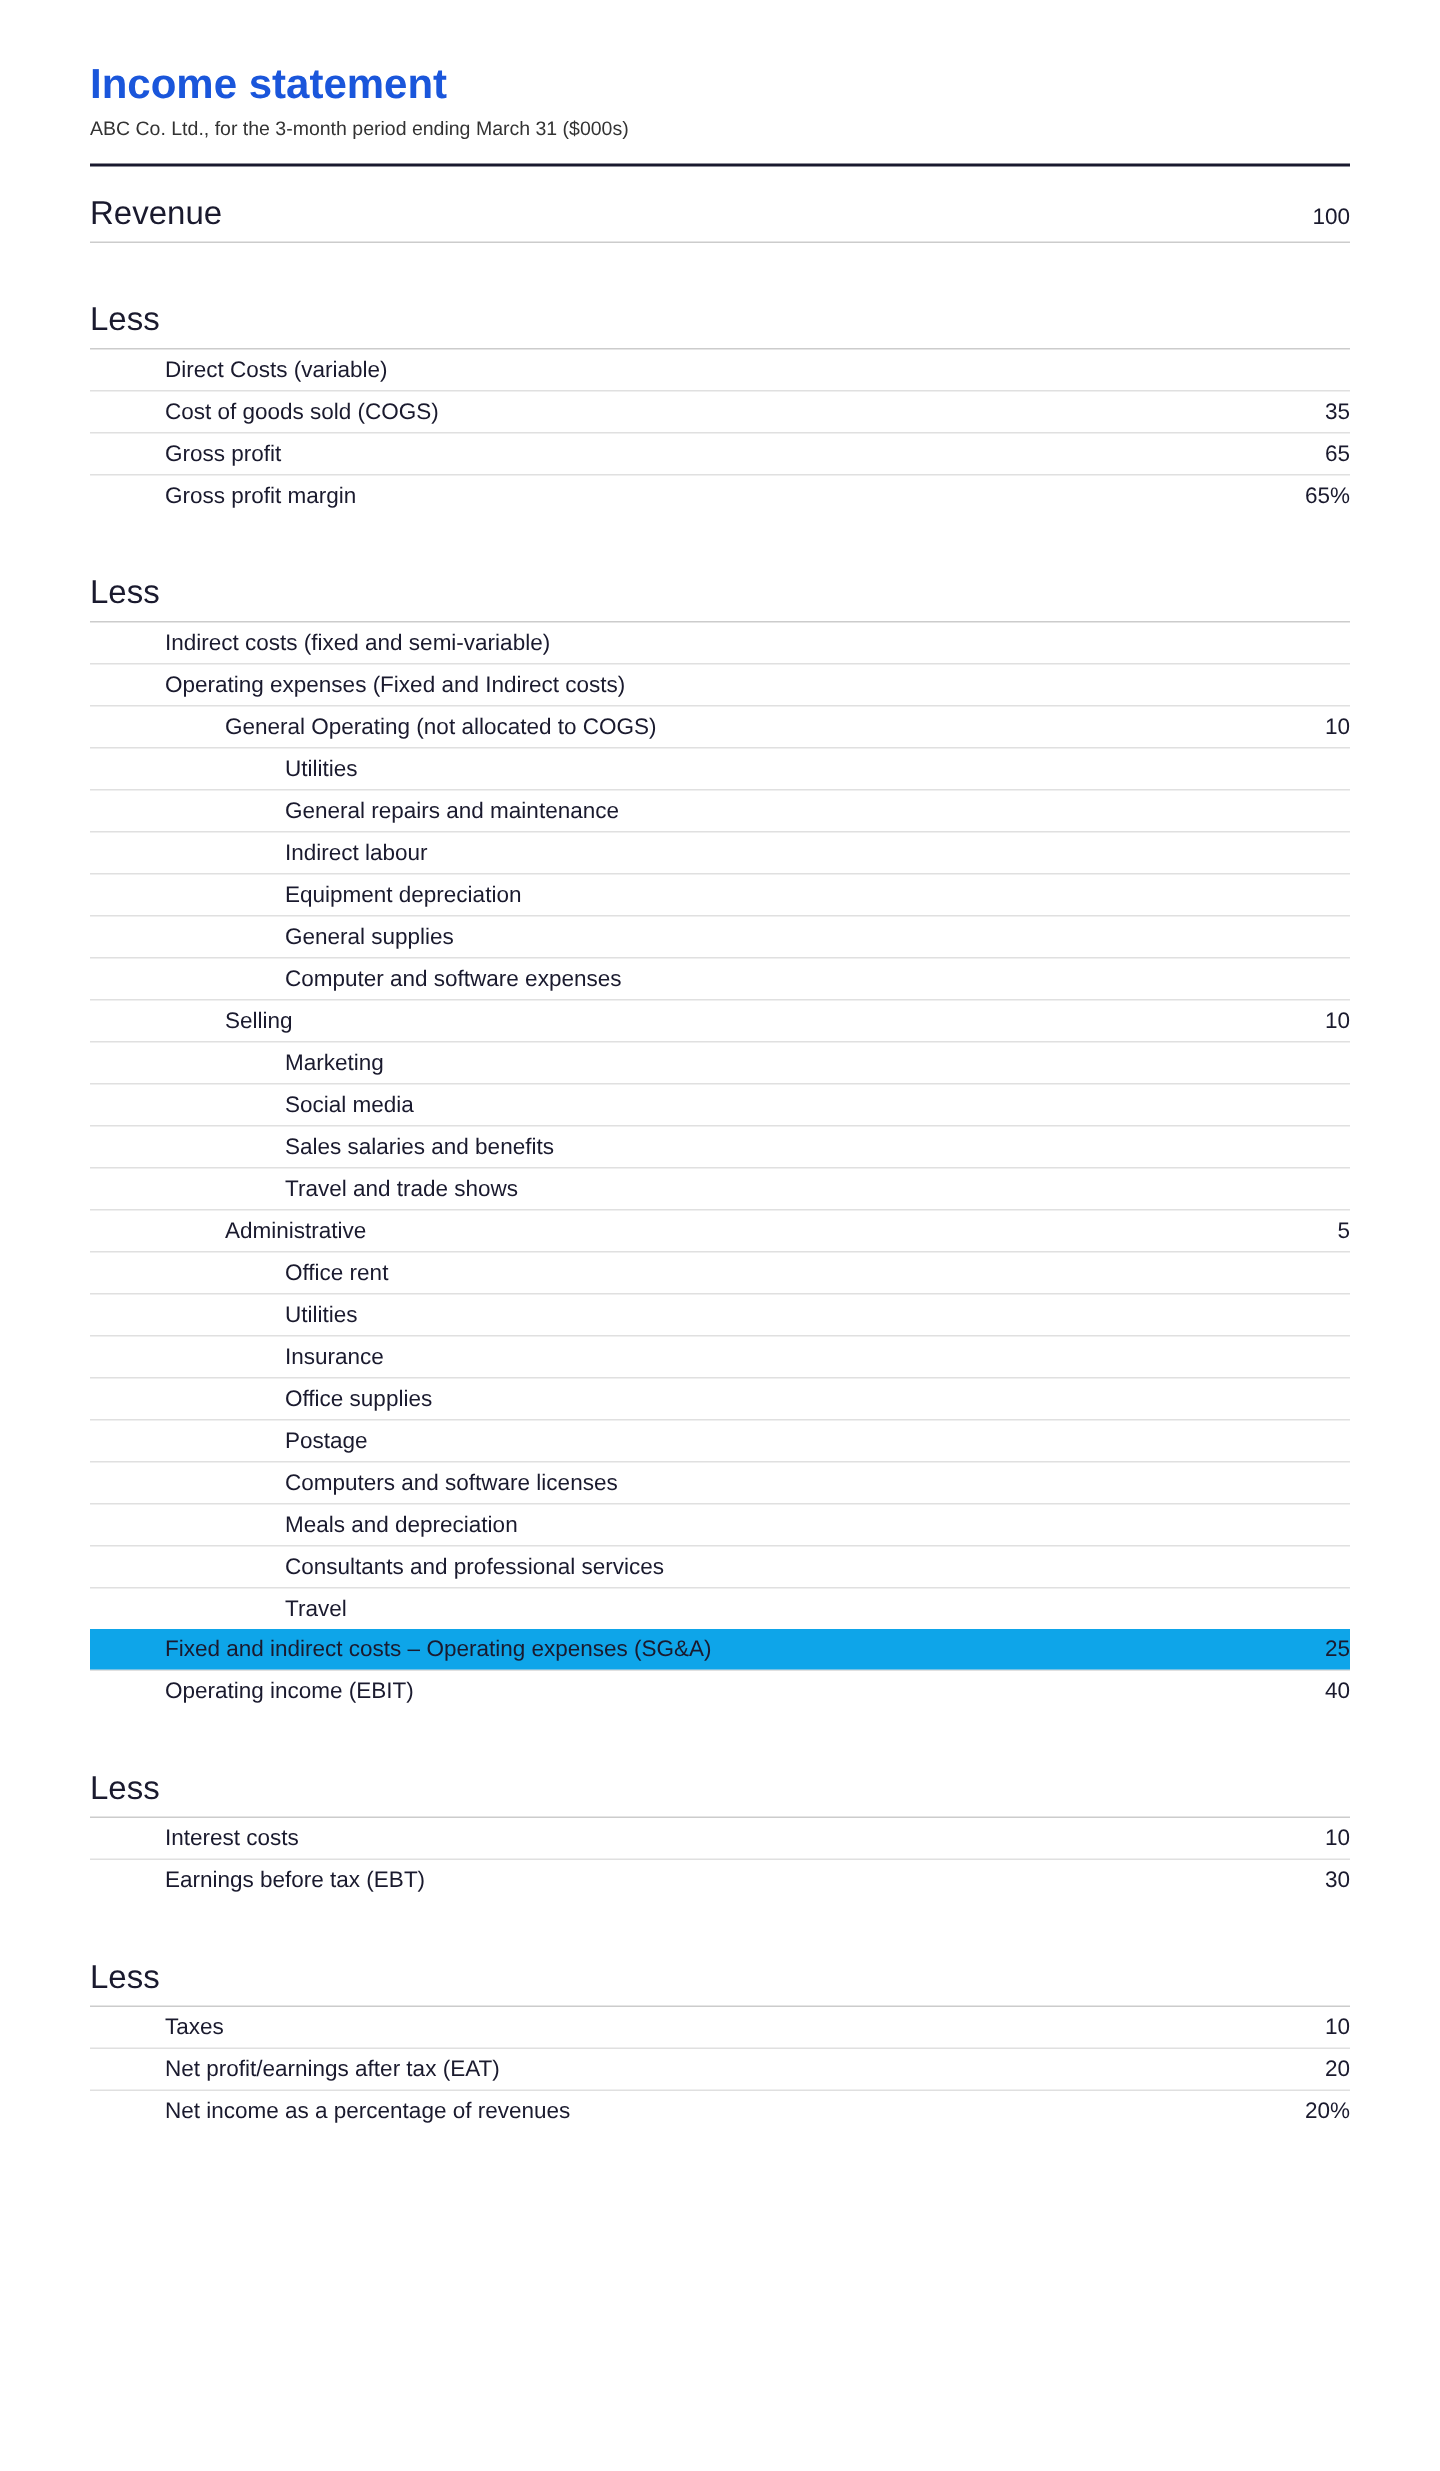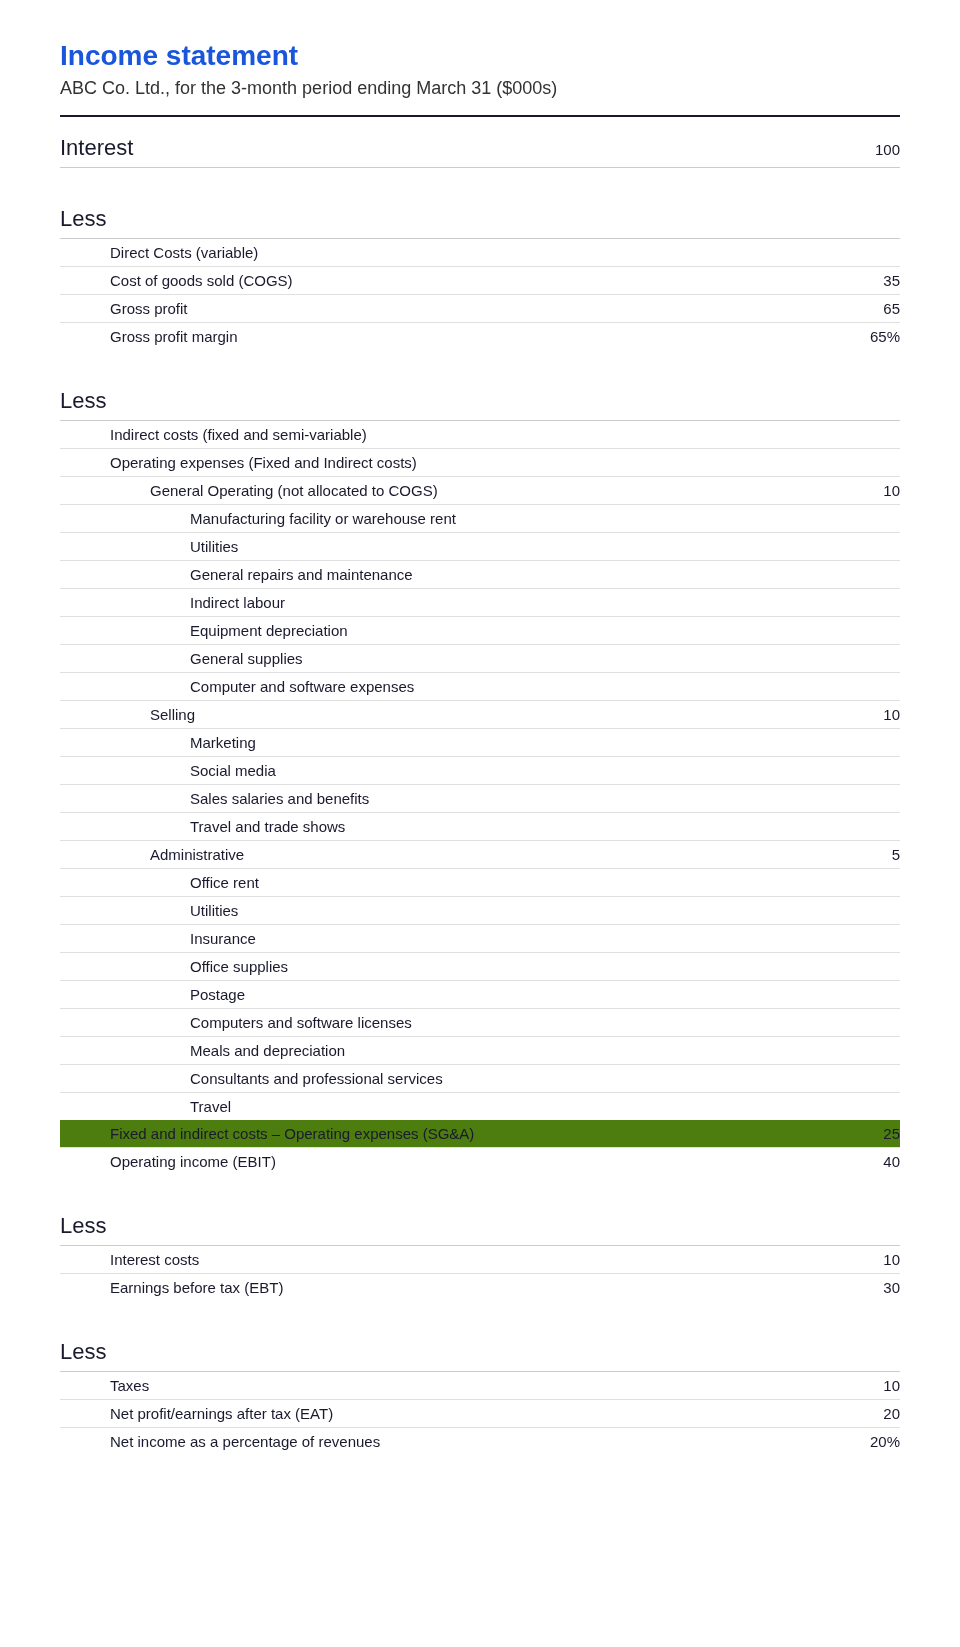--- a/index.html
+++ b/index.html
@@ -16,21 +16,21 @@
       max-width: 960px;
     }
     .page-title {
       color: #1a56db;
       font-size: 28px;
       font-weight: bold;
       margin-bottom: 6px;
     }
     .subtitle {
       color: #333;
-      font-size: 18px;
+      font-size: 13px;
       margin-bottom: 16px;
     }
     .top-divider {
       border: none;
       border-top: 2px solid #1a1a2e;
       margin-bottom: 0;
     }
     .section {
       margin-top: 0;
     }
@@ -71,21 +71,21 @@
     .indent-1 {
       padding-left: 50px;
     }
     .indent-2 {
       padding-left: 90px;
     }
     .indent-3 {
       padding-left: 130px;
     }
     .highlighted-row {
-      background-color: #4d7c0f;
+      background-color: #0ea5e9;
       display: flex;
       justify-content: space-between;
       align-items: baseline;
       padding: 5px 0 5px 50px;
       border-bottom: 1px solid #e0e0e0;
     }
     .highlighted-row .label {
       color: #1a1a2e;
     }
     .highlighted-row .value {
@@ -99,21 +99,21 @@
   </style>
 </head>
 <body>
 
 <h1 class="page-title">Income statement</h1>
 <p class="subtitle">ABC Co. Ltd., for the 3-month period ending March 31 ($000s)</p>
 <hr class="top-divider">
 
 <div class="section">
   <div class="section-header">
-    <span class="section-label">Interest</span>
+    <span class="section-label">Revenue</span>
     <span class="section-value">100</span>
   </div>
 </div>
 
 <div class="gap"></div>
 
 <div class="section">
   <div class="section-header">
     <span class="section-label">Less</span>
   </div>
@@ -148,24 +148,20 @@
         <span class="label">Indirect costs (fixed and semi-variable)</span>
         <span class="value"></span>
       </div>
       <div class="line-item indent-1">
         <span class="label">Operating expenses (Fixed and Indirect costs)</span>
         <span class="value"></span>
       </div>
       <div class="line-item indent-2">
         <span class="label">General Operating (not allocated to COGS)</span>
         <span class="value">10</span>
-      </div>
-      <div class="line-item indent-3">
-        <span class="label">Manufacturing facility or warehouse rent</span>
-        <span class="value"></span>
       </div>
       <div class="line-item indent-3">
         <span class="label">Utilities</span>
         <span class="value"></span>
       </div>
       <div class="line-item indent-3">
         <span class="label">General repairs and maintenance</span>
         <span class="value"></span>
       </div>
       <div class="line-item indent-3">

